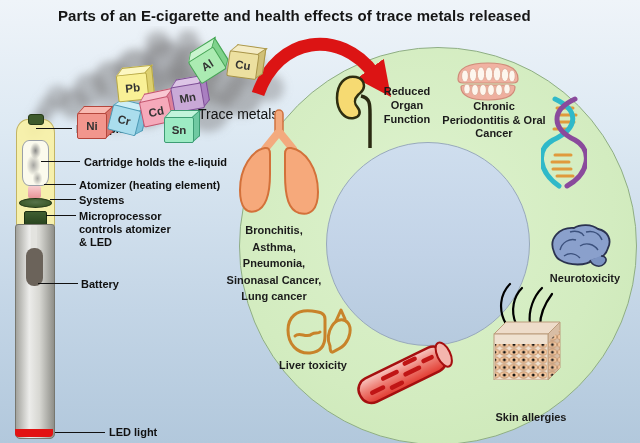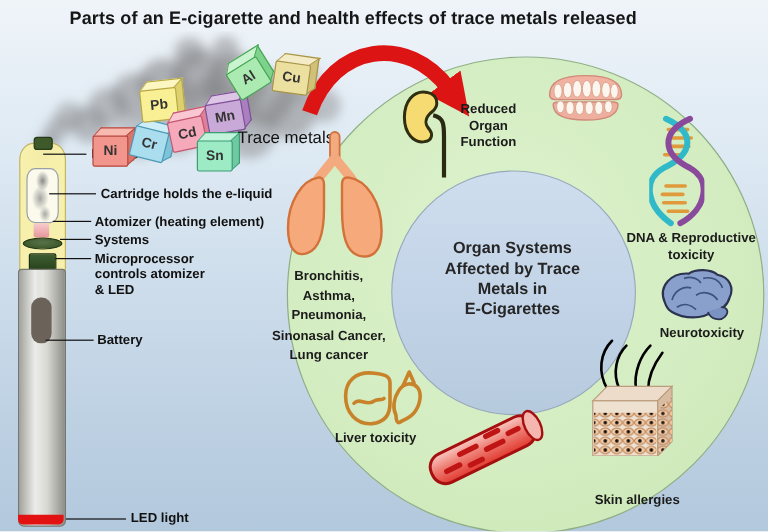--- a/index.html
+++ b/index.html
@@ -90,24 +90,20 @@
         <circle cx="232" cy="42" r="16" opacity=".5"></circle>
       <circle cx="252" cy="62" r="14" opacity=".45"></circle>
         <circle cx="98" cy="88" r="18" opacity=".4"></circle>
       <circle cx="140" cy="18" r="13" opacity=".5"></circle>
         <circle cx="170" cy="15" r="11" opacity=".5"></circle>
     </g>
   </svg>
 
   <div id="ring-outer" class="abs"></div>
   <div id="ring-inner" class="abs"></div>
-  <div id="center-text" class="abs">Organ Systems
-Affected by Trace
-Metals in
-E-Cigarettes</div>
 
   <svg class="abs" style="left:248px;top:32px;width:165px;height:105px;" viewBox="0 0 165 105">
     <defs>
       <marker id="ah" markerWidth="2.8" markerHeight="2.8" refX="0.5" refY="1.3" orient="auto">
         <path d="M0,0 L2.7,1.3 L0,2.6 Z" fill="#dc1414"></path>
       </marker>
     </defs>
     <path d="M10,62 C30,4 92,-4 126,42" stroke="#dc1414" stroke-width="13" fill="none" marker-end="url(#ah)"></path>
   </svg>
 
@@ -204,37 +200,38 @@
     <path d="M6,27 Q6,25 11,25 L55,25 Q60,25 60,27 Q60,40 33,40 Q6,40 6,27 Z" fill="#efaf9f" stroke="#cf8b79" stroke-width="1.2"></path>
     <g fill="#fdf6ee" stroke="#d9a48f" stroke-width=".8">
       <ellipse cx="12" cy="29" rx="3.2" ry="5"></ellipse>
         <ellipse cx="20" cy="30" rx="3.4" ry="5.5"></ellipse>
       <ellipse cx="28" cy="30" rx="3.4" ry="5.5"></ellipse>
         <ellipse cx="36" cy="30" rx="3.4" ry="5.5"></ellipse>
       <ellipse cx="44" cy="30" rx="3.4" ry="5.5"></ellipse>
         <ellipse cx="52" cy="29" rx="3.2" ry="5"></ellipse>
     </g>
   </svg>
+  <div class="abs olabel" style="left:442px;top:100px;width:104px;">Chronic
+Periodontitis &amp; Oral
+Cancer</div>
 
   <svg class="abs" style="left:541px;top:96px;width:46px;height:94px;" viewBox="0 0 46 94">
     <g stroke="#e09a3c" stroke-width="3" stroke-linecap="round">
       <path d="M16,12 L32,12"></path>
         <path d="M19,19 L35,19"></path>
         <path d="M17,26 L33,26"></path>
         <path d="M13,33 L28,33"></path>
       <path d="M14,59 L30,59"></path>
         <path d="M11,66 L28,66"></path>
         <path d="M12,73 L30,73"></path>
         <path d="M16,80 L32,80"></path>
     </g>
     <path d="M14,3 C38,14 38,32 12,44 C-6,54 -2,76 18,90" stroke="#2fb9c9" stroke-width="5" fill="none" stroke-linecap="round"></path>
     <path d="M34,3 C10,14 10,32 34,44 C52,54 48,78 26,90" stroke="#8a4a9c" stroke-width="5" fill="none" stroke-linecap="round"></path>
   </svg>
-  <div class="abs olabel" style="left:521px;top:193px;width:110px;">DNA &amp; Reproductive
-toxicity</div>
 
   <svg class="abs" style="left:546px;top:222px;width:68px;height:52px;" viewBox="0 0 68 52">
     <path d="M8,30 C2,16 14,5 28,6 C34,2 46,2 52,7 C62,9 66,18 62,26 C60,33 54,37 47,38 C40,44 24,44 14,38 C10,36 9,33 8,30 Z" fill="#8aa0cc" stroke="#2b3350" stroke-width="1.8"></path>
     <path d="M44,38 C46,44 54,46 58,42 C62,38 60,34 55,34" fill="#7b93c2" stroke="#2b3350" stroke-width="1.5"></path>
     <g stroke="#2f4470" stroke-width="1.4" fill="none" opacity=".85">
       <path d="M14,28 C16,20 24,16 30,18"></path>
         <path d="M24,10 C30,8 36,10 38,14"></path>
       <path d="M40,10 C48,8 54,12 56,18"></path>
         <path d="M34,24 C40,20 48,22 52,28"></path>
       <path d="M18,34 C24,30 30,32 34,36"></path>

